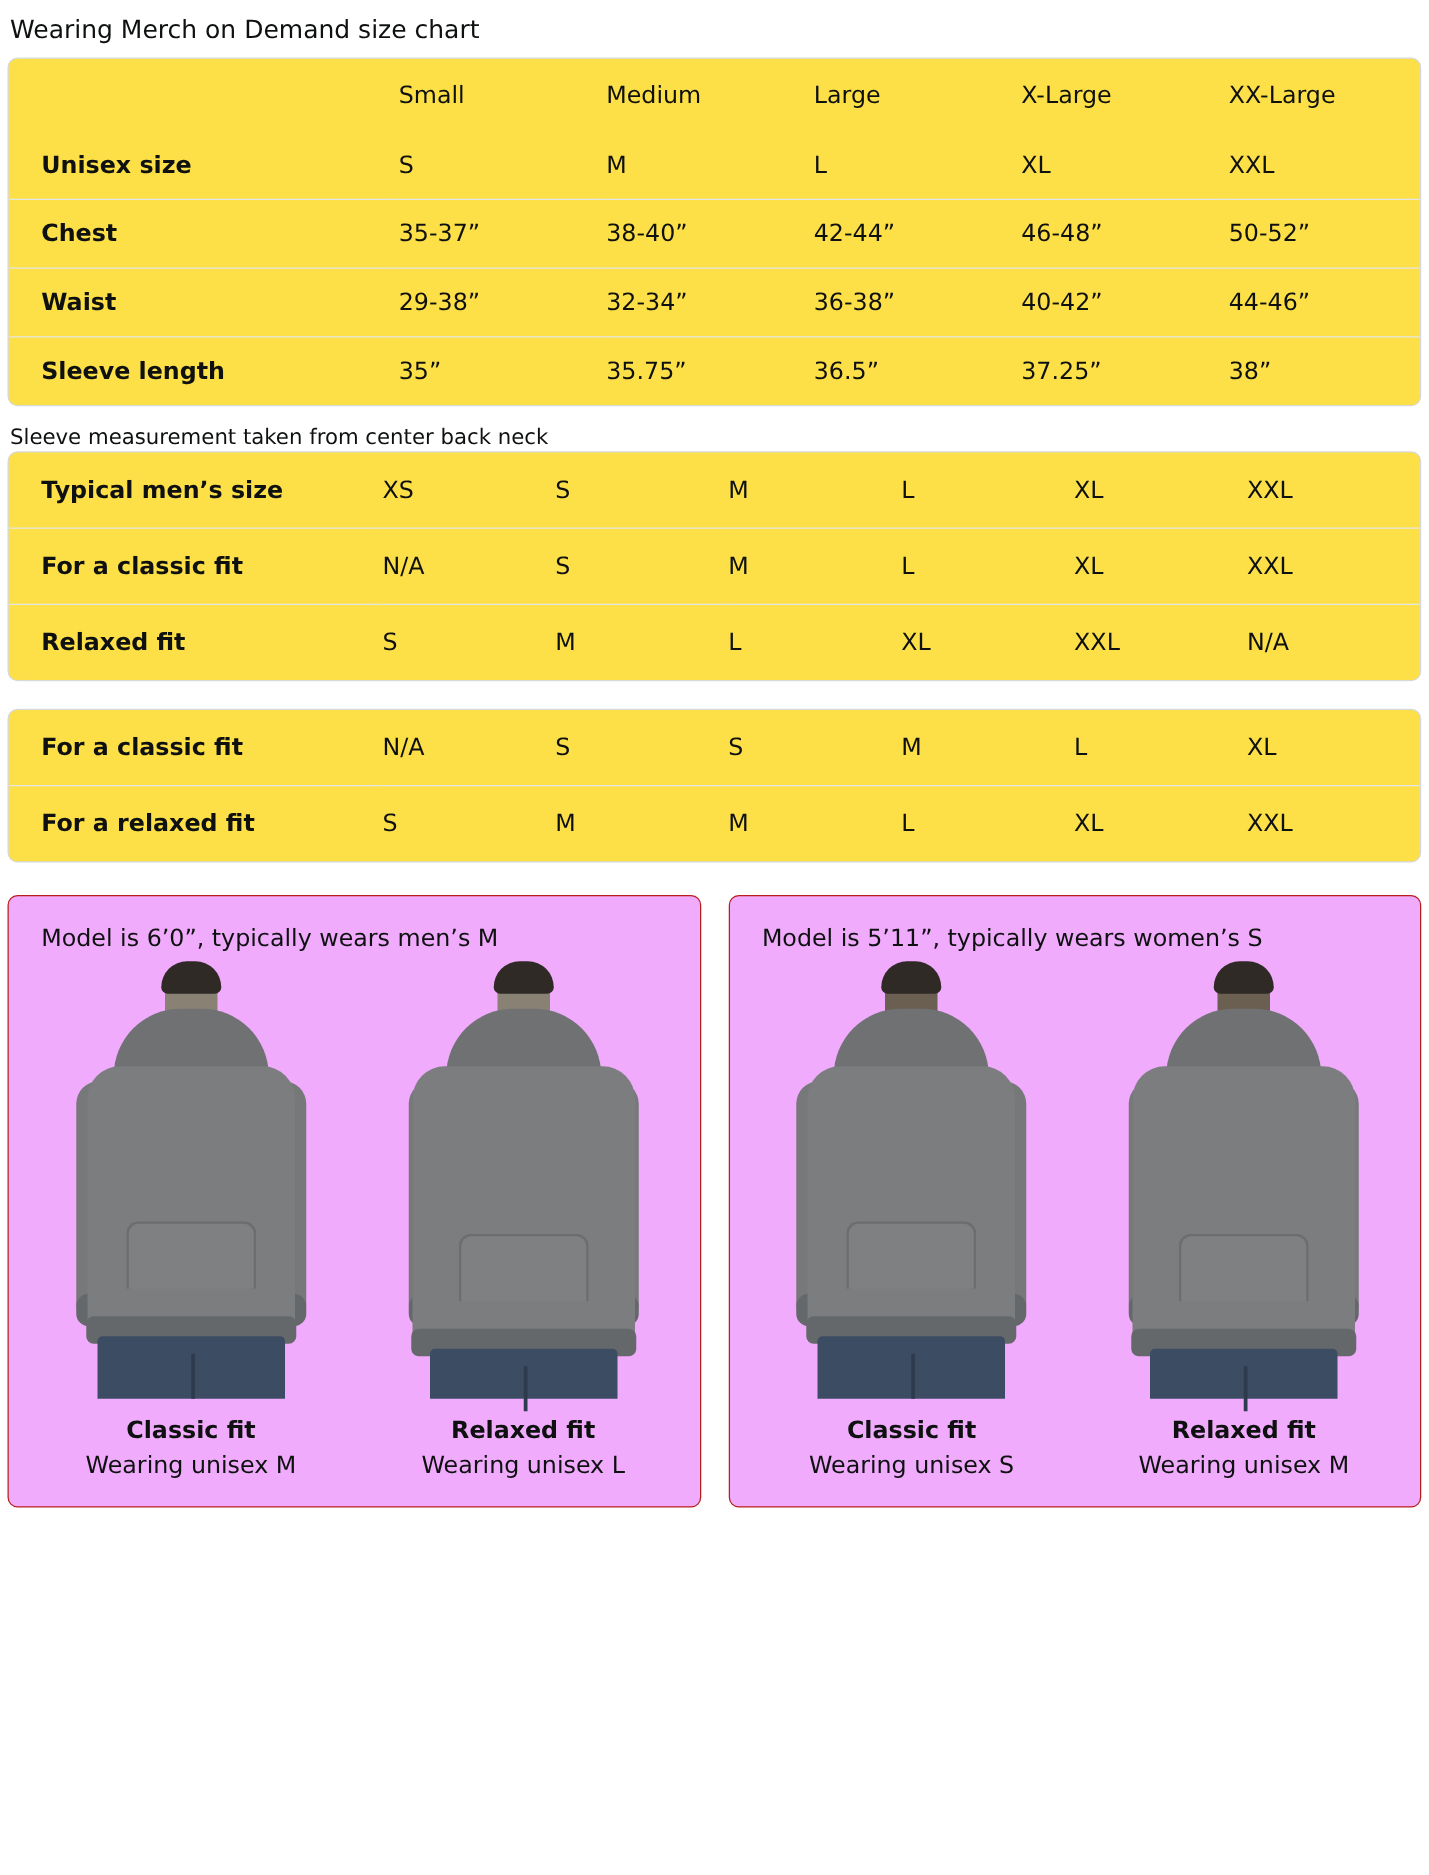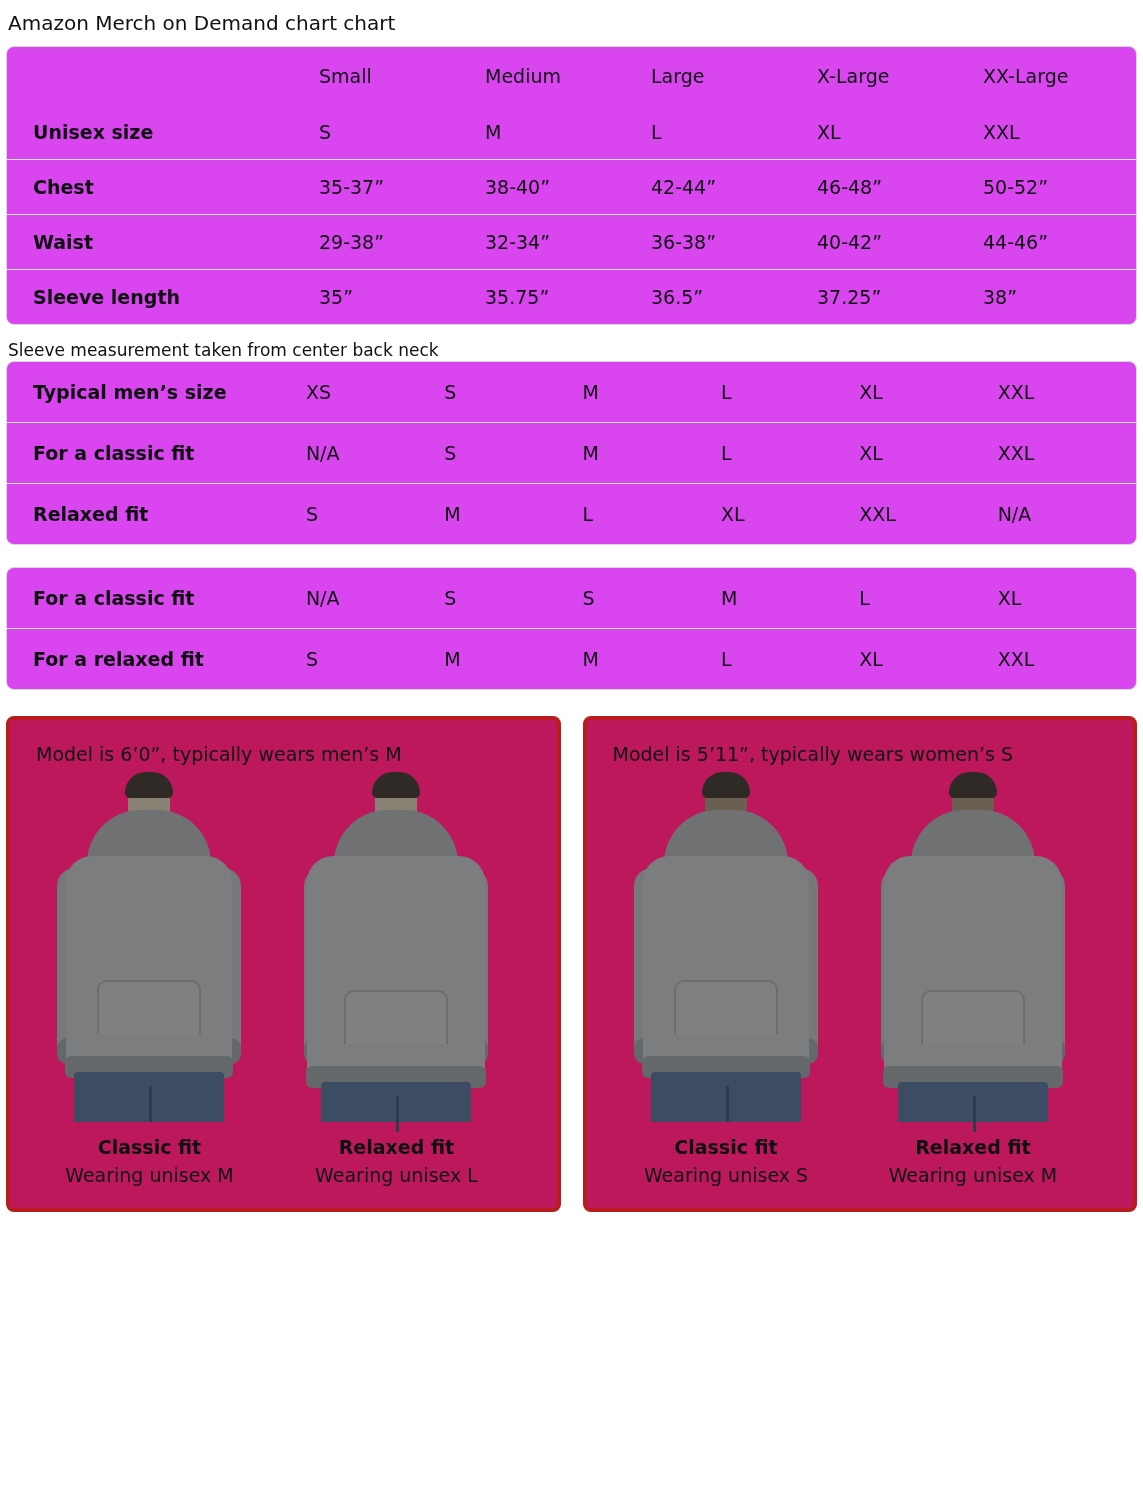--- a/index.html
+++ b/index.html
@@ -23,21 +23,21 @@
     font-size: 20px;
     line-height: 26px;
     color: #0f1111;
     margin: 2px 0 10px 2px;
     font-weight: 400;
   }
   .tbl-wrap {
     border: 1px solid #d5d9d9;
     border-radius: 8px;
     overflow: hidden;
-    background: #d946ef;
+    background: #fde047;
   }
   table {
     border-collapse: collapse;
     width: 100%;
     table-layout: fixed;
   }
   td, th {
     text-align: left;
     font-weight: 400;
     font-size: 19px;
@@ -84,36 +84,37 @@
   .fit-table td { padding-top: 19px; padding-bottom: 19px; }
 
   .gap { height: 22px; }
 
   .models-row {
     display: flex;
     gap: 22px;
     margin-top: 26px;
   }
   .model-card {
-    border: 4px solid #b91c1c;
+    border: 1px solid #b91c1c;
     border-radius: 8px;
     flex: 1 1 0;
     padding: 18px 16px 22px 16px;
-    background: #be185d;
+    background: #f0abfc;
   }
   .model-card .caption-top {
     font-size: 19px;
     line-height: 24px;
     margin: 4px 0 6px 10px;
   }
   .figs {
     display: flex;
-    justify-content: flex-start;
+    justify-content: flex-end;
     align-items: flex-end;
     margin-top: 4px;
+    gap: 16px;
   }
   .fig {
     width: 48%;
     text-align: center;
   }
   .fig-img {
     height: 350px;
     position: relative;
     margin: 0 auto;
     width: 200px;
@@ -230,21 +231,21 @@
   .fig-sub {
     font-size: 19px;
     margin-top: 6px;
   }
 </style>
 </head>
 <body>
 
 <div class="page">
 
-  <div class="chart-title">Amazon Merch on Demand chart chart</div>
+  <div class="chart-title">Wearing Merch on Demand size chart</div>
 
   <div class="tbl-wrap">
     <table class="size-table">
       <thead>
         <tr>
           <th class="hdr-blank"></th>
           <th class="hdr">Small</th>
           <th class="hdr">Medium</th>
           <th class="hdr">Large</th>
           <th class="hdr">X-Large</th>

